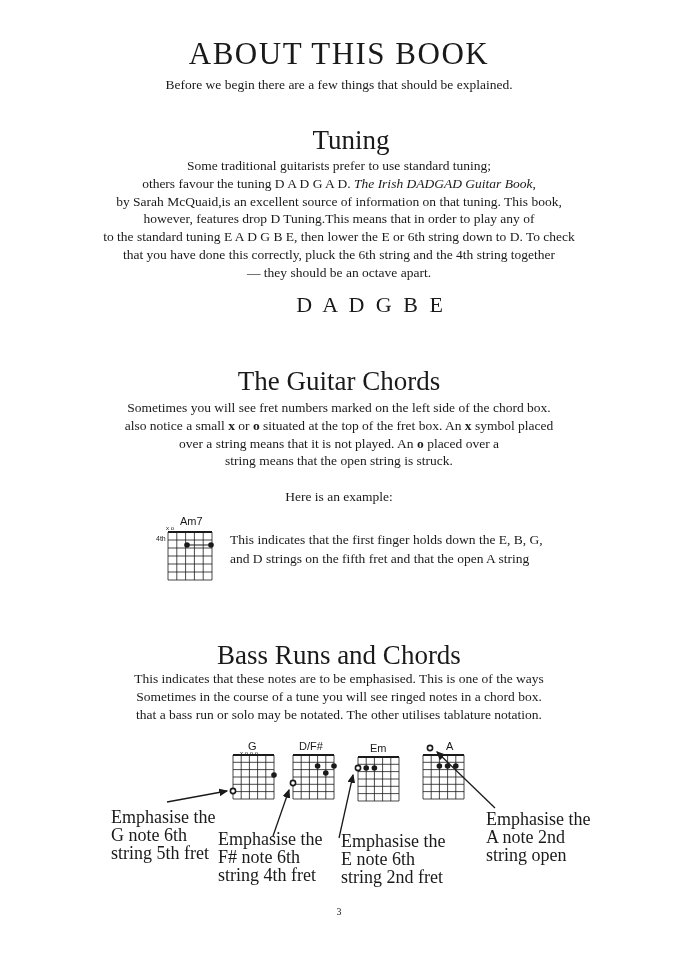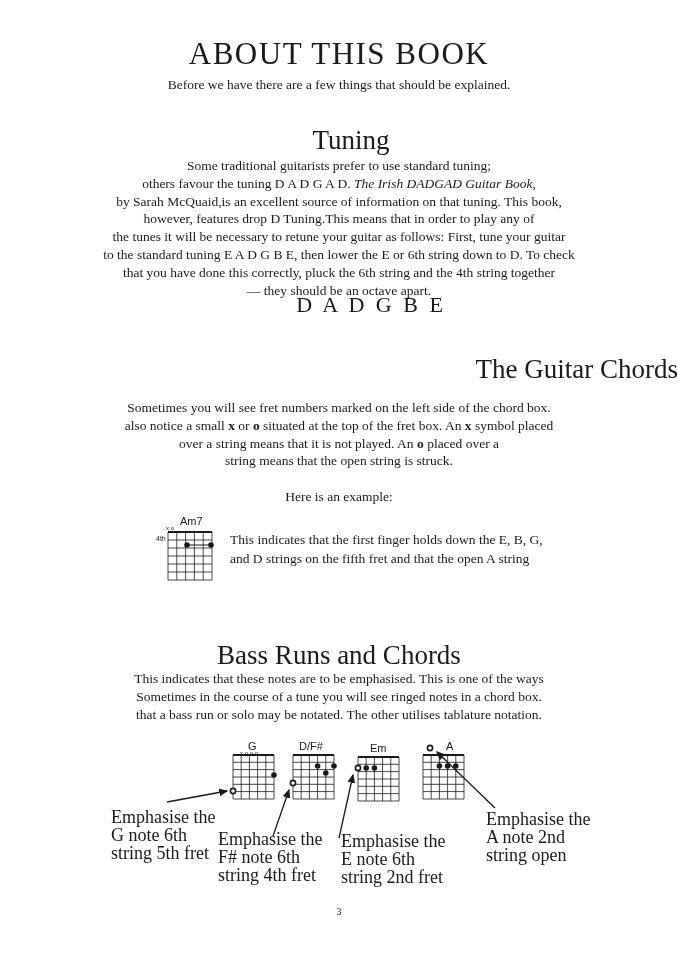--- a/index.html
+++ b/index.html
@@ -14,36 +14,35 @@
   .tuning-big { top:292px; font-size:22px; font-weight:normal; letter-spacing:3px;margin-left:32px; }
   .example-text { left:230px; top:530px; font-size:13.5px; line-height:19px; width:360px; }
   .caption { font-size:18px; line-height:18px; position:absolute; }
   .pageno { top:906px; font-size:10px; }
   svg text { font-family:"Liberation Sans", "DejaVu Sans", sans-serif; }
 </style>
 </head>
 <body>
 
 <h1 class="abs center page-title">ABOUT THIS BOOK</h1>
-<div class="abs center subtitle">Before we have there are a few things that should be explained.</div>
+<div class="abs center subtitle">Before we begin there are a few things that should be explained.</div>
 
 <h2 class="abs center h2" style="top:125px;padding-left:12px;">Tuning</h2>
 <div class="abs center para" style="top:157px;">
   <div>Some traditional guitarists prefer to use standard tuning;</div>
   <div><span>others favour the tuning D A D G A D.</span> <i>The Irish DADGAD Guitar Book</i><span>,</span></div>
   <div>by Sarah McQuaid,is an excellent source of information on that tuning. This book,</div>
   <div>however, features drop D Tuning.This means that in order to play any of</div>
-  <div>the tunes it will be necessary to retune your guitar as follows: First, tune your guitar</div>
   <div>to the standard tuning E A D G B E, then lower the E or 6th string down to D. To check</div>
   <div>that you have done this correctly, pluck the 6th string and the 4th string together</div>
   <div>— they should be an octave apart.</div>
 </div>
 <div class="abs center tuning-big">D A D G B E</div>
 
-<h2 class="abs center h2" style="top:354px;text-align:right;">The Guitar Chords</h2>
+<h2 class="abs center h2" style="top:366px;">The Guitar Chords</h2>
 <div class="abs center para" style="top:399px;">
   <div>Sometimes you will see fret numbers marked on the left side of the chord box.</div>
   <div><span>also notice a small </span><b>x</b><span> or </span><b>o</b><span> situated at the top of the fret box. An </span><b>x</b><span> symbol placed</span></div>
   <div><span>over a string means that it is not played. An </span><b>o</b><span> placed over a</span></div>
   <div>string means that the open string is struck.</div>
 </div>
 <div class="abs center para" style="top:488px;">Here is an example:</div>
 
 <svg class="abs" style="left:150px; top:510px;" width="80" height="75">
   <text x="30" y="15" font-size="11" fill="#1a1a1a">Am7</text>

